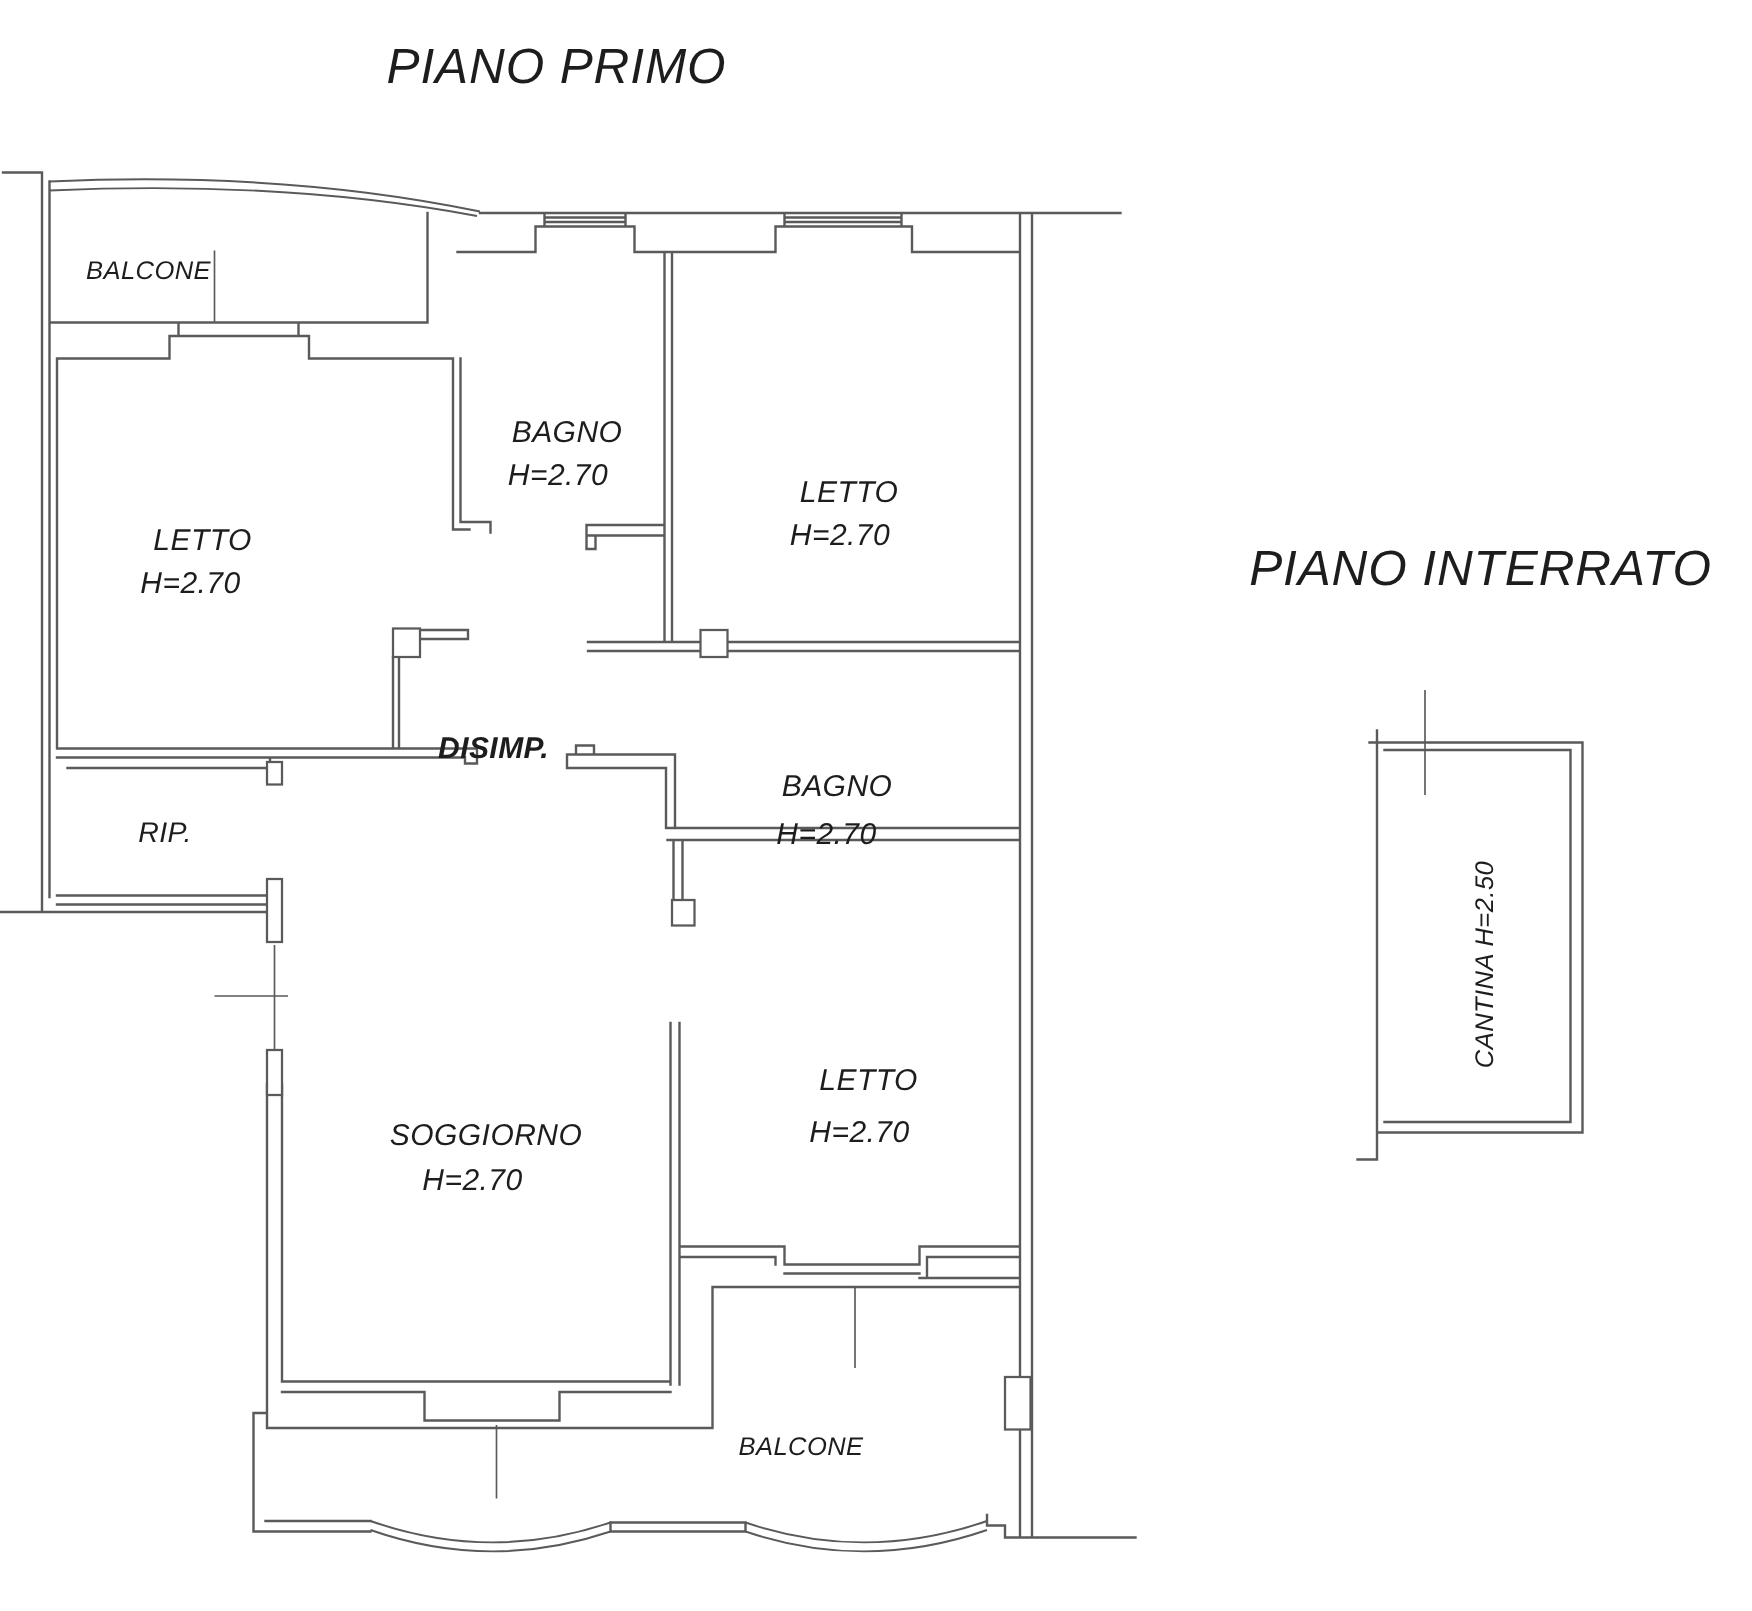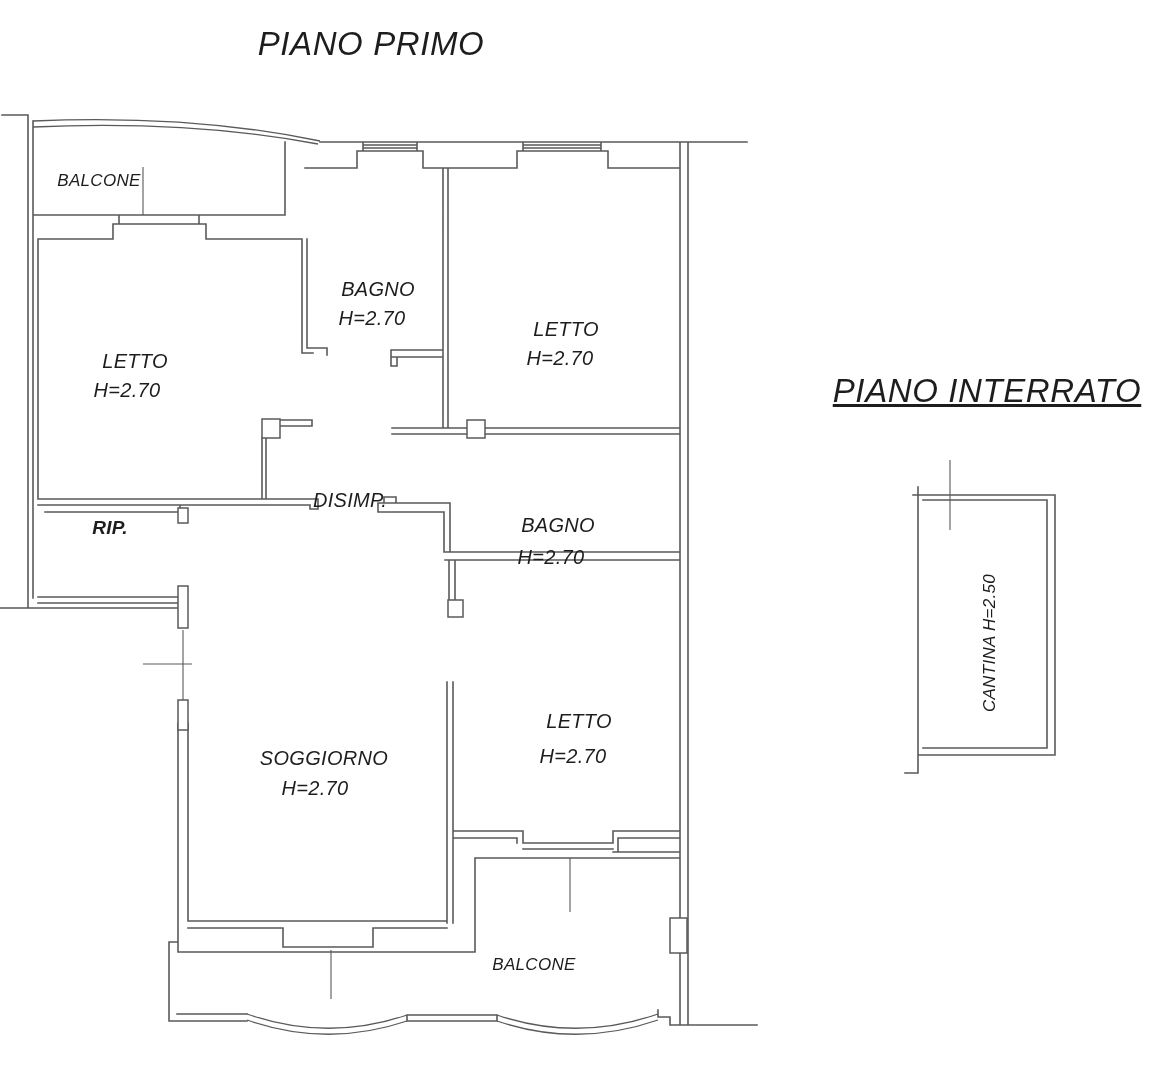--- a/index.html
+++ b/index.html
@@ -213,32 +213,32 @@
 
   <div class="label room" style="left:135px;top:313px;">LETTO</div>
   <div class="label room" style="left:127px;top:342px;">H=2.70</div>
 
   <div class="label room" style="left:378px;top:241px;">BAGNO</div>
   <div class="label room" style="left:372px;top:270px;">H=2.70</div>
 
   <div class="label room" style="left:566px;top:281px;">LETTO</div>
   <div class="label room" style="left:560px;top:310px;">H=2.70</div>
 
-  <div class="label room" style="left:350px;top:452px;">DISIMP.</div>
+  <div class="label room" style="left:329px;top:452px;font-weight:bold;">DISIMP.</div>
 
   <div class="label room" style="left:558px;top:477px;">BAGNO</div>
   <div class="label room" style="left:551px;top:509px;">H=2.70</div>
 
-  <div class="label mid" style="left:110px;top:528px;font-weight:bold;">RIP.</div>
+  <div class="label mid" style="left:110px;top:556px;">RIP.</div>
 
   <div class="label room" style="left:324px;top:710px;">SOGGIORNO</div>
   <div class="label room" style="left:315px;top:740px;">H=2.70</div>
 
   <div class="label room" style="left:579px;top:673px;">LETTO</div>
   <div class="label room" style="left:573px;top:708px;">H=2.70</div>
 
   <div class="label small" style="left:534px;top:965px;">BALCONE</div>
 
-  <div class="label title" style="left:987px;top:391px;text-decoration:underline;">PIANO INTERRATO</div>
+  <div class="label title" style="left:987px;top:379px;">PIANO INTERRATO</div>
 
   <div class="label small rot" style="left:990px;top:643px;">CANTINA H=2.50</div>
 
 </div>
 
 </body></html>

